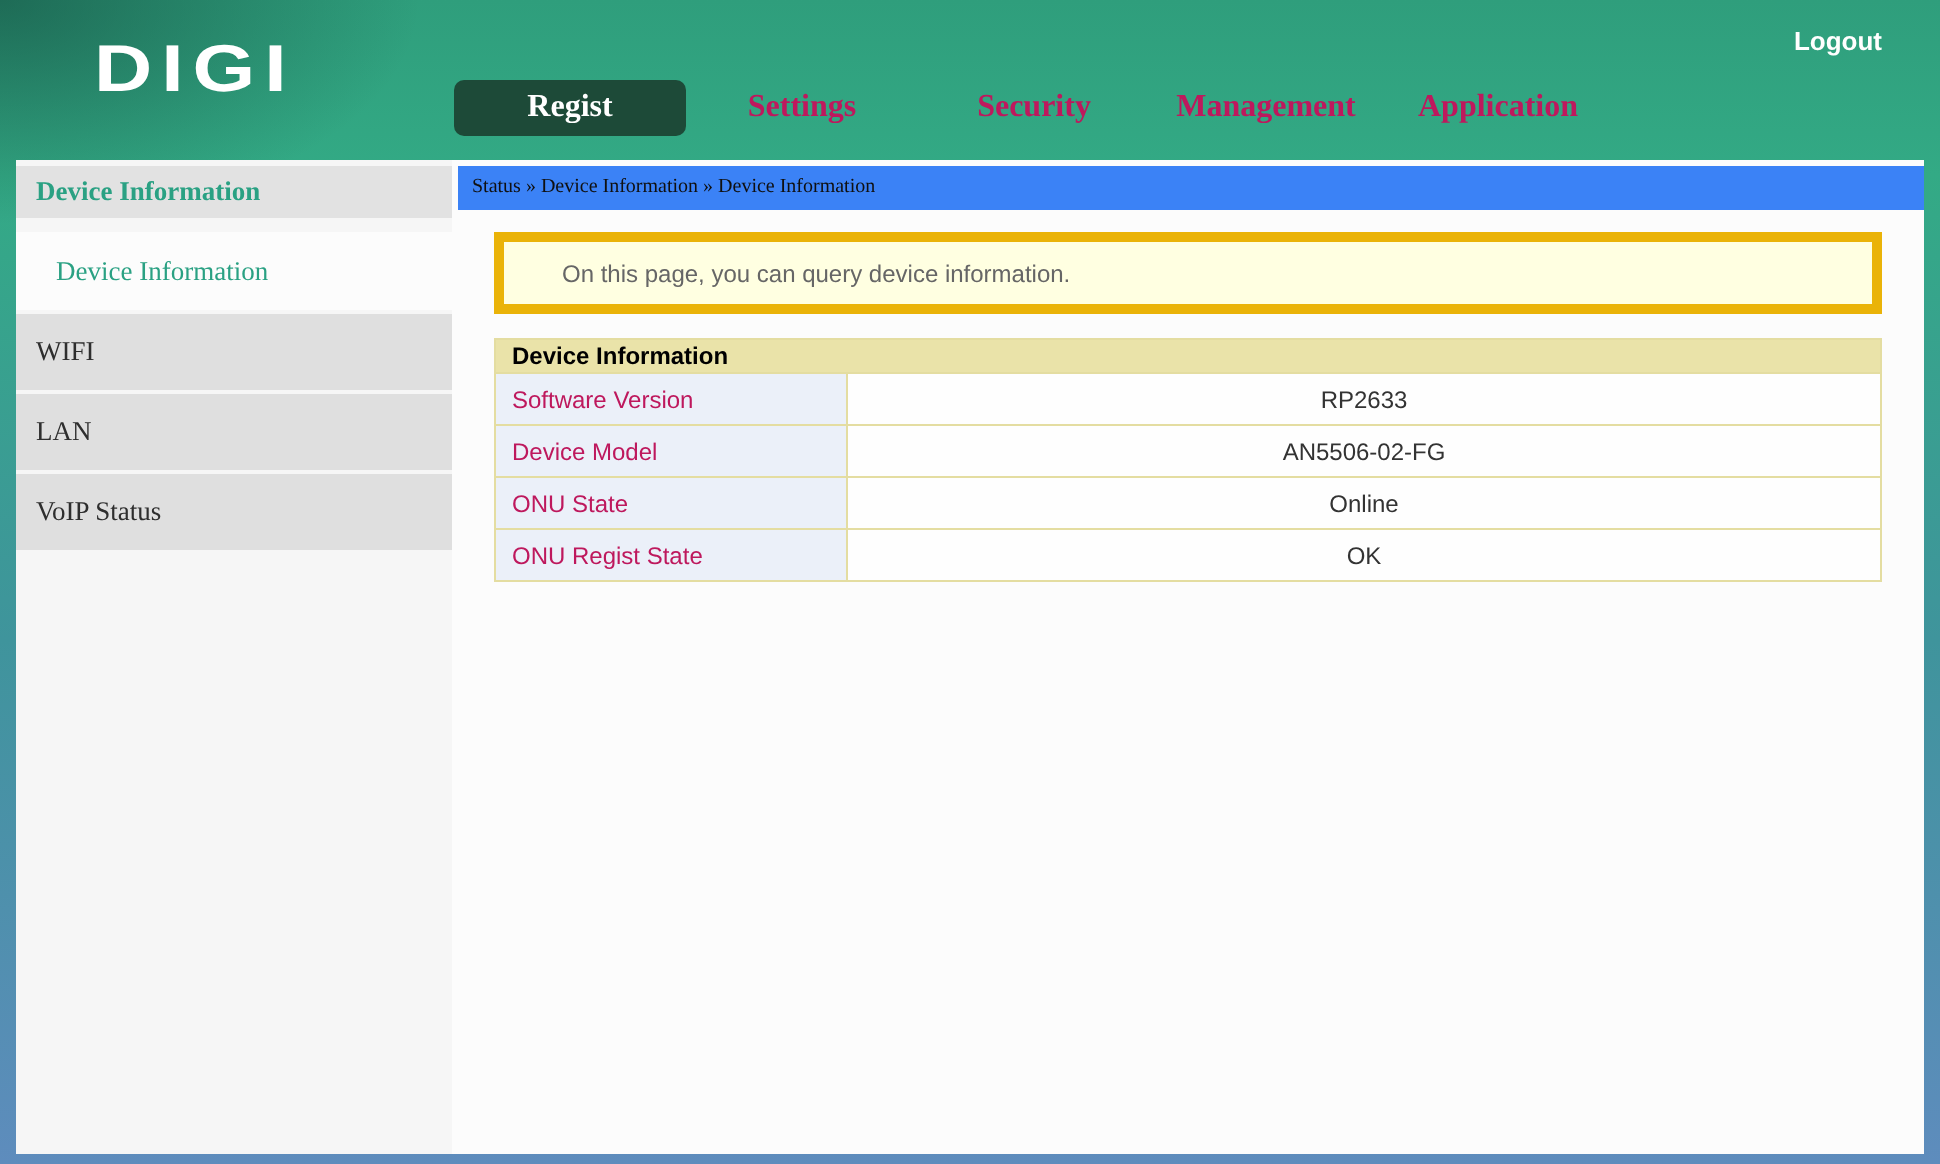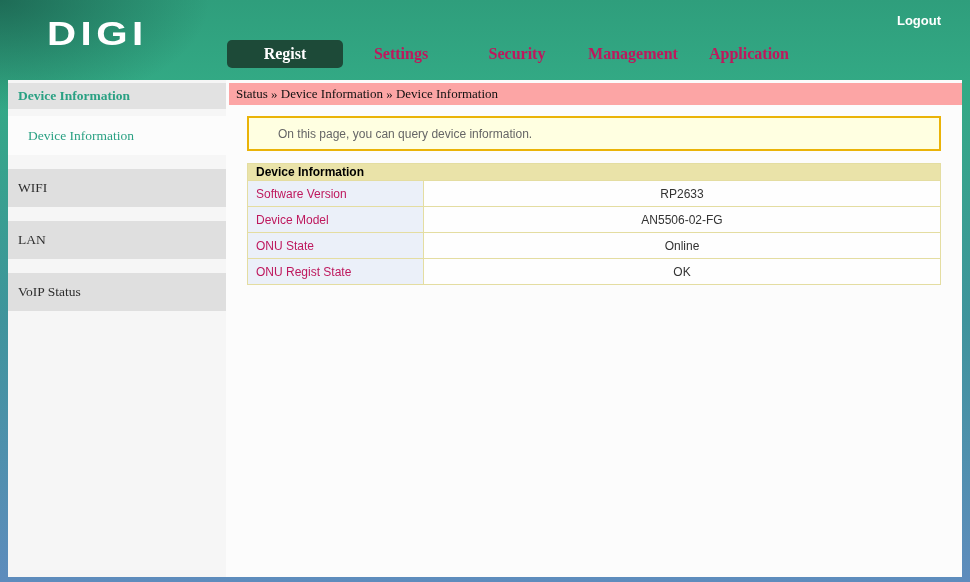--- a/index.html
+++ b/index.html
@@ -43,31 +43,31 @@
   .side-section{
     height:26px;line-height:26px;background:#e2e2e2;color:#2aa183;
     font-weight:bold;font-size:13.5px;padding-left:10px;cursor:pointer;
   }
   .side-active{
     height:39px;line-height:39px;background:#fcfcfc;color:#2aa183;
     font-size:13.5px;padding-left:20px;margin-top:7px;cursor:pointer;
   }
   .side-item{
     height:38px;line-height:38px;background:#dfdfdf;color:#2e2e2e;
-    font-size:13.5px;padding-left:10px;margin-top:14px;cursor:pointer;
+    font-size:13.5px;padding-left:10px;margin-top:2px;cursor:pointer;
   }
 
   
   .main{flex:1;min-width:0;}
   .breadcrumb{
-    margin:3px 0 0 3px;height:22px;line-height:22px;background:#fca5a5;
-    padding-left:7px;font-size:13px;color:#101010;
+    margin:3px 0 0 3px;height:22px;line-height:22px;background:#3b82f6;
+    padding-left:7px;font-size:10px;color:#101010;
   }
   .infobox{
-    margin:11px 21px 0;height:31px;background:#ffffe1;border:2px solid #eab308;
+    margin:11px 21px 0;height:31px;background:#ffffe1;border:5px solid #eab308;
     display:flex;align-items:center;padding-left:29px;
     font-family:"Liberation Sans",sans-serif;font-size:12px;color:#666666;
   }
   .info-table{
     border-collapse:collapse;margin:12px 21px 0;width:calc(100% - 42px);
     font-family:"Liberation Sans",sans-serif;font-size:12px;
   }
   .info-table th{
     background:#eae3a9;border:1px solid #e4dda1;text-align:left;
     padding:1px 8px;height:14px;font-size:12px;font-weight:bold;color:#000000;

